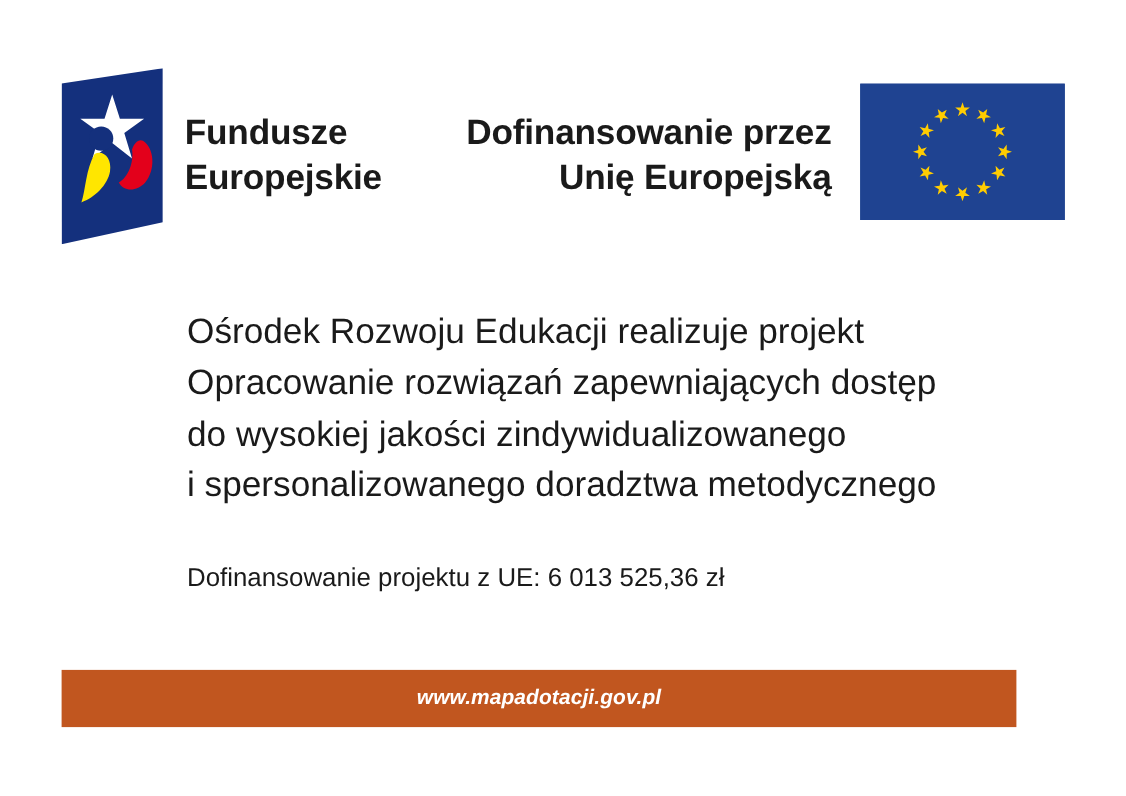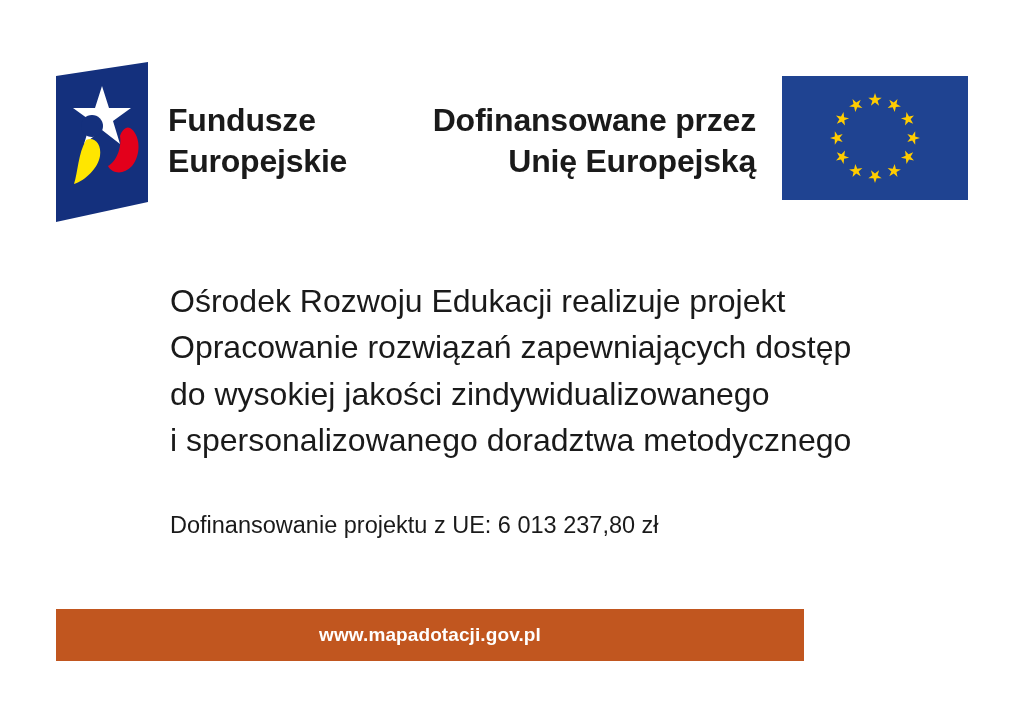--- a/index.html
+++ b/index.html
@@ -90,26 +90,27 @@
     font-size: 23.5px;
     line-height: 1.45;
     color: #1a1a1a;
   }
 
   
   .footer {
     position: absolute;
     left: 56px;
     top: 609px;
-    width: 748px;
+    width: 868px;
     height: 52px;
     background: #c1561f;
     display: flex;
     align-items: center;
     justify-content: center;
+    font-style: italic;
   }
   .footer-url {
     color: #ffffff;
     font-size: 19px;
     font-weight: bold;
     letter-spacing: 0.1px;
   }
 </style>
 </head>
 <body>
@@ -123,21 +124,21 @@
       <path d="M74 66 C84 72 86 92 76 104 C68 113 56 112 52 104 C60 100 66 86 64 74 C66 68 70 64 74 66 Z" fill="#e3001b"></path>
       <path d="M30 78 C38 74 46 82 44 94 C42 106 30 118 18 122 C22 110 22 92 30 78 Z" fill="#ffe600"></path>
       <path d="M44 62 C52 62 56 70 52 78 C48 86 38 90 30 88 C34 76 38 64 44 62 Z" fill="#ffffff" opacity="0"></path>
       <circle cx="36" cy="64" r="11" fill="#14307d"></circle>
     </svg>
   </div>
 
   <div class="fe-text">Fundusze
 Europejskie</div>
 
-  <div class="eu-text">Dofinansowane przez
+  <div class="eu-text">Dofinansowanie przez
 Unię Europejską</div>
 
   <div class="eu-flag">
     <svg width="186" height="124" viewBox="0 0 186 124" xmlns="http://www.w3.org/2000/svg">
       <rect width="186" height="124" fill="#1f4391"></rect>
       <g fill="#ffcc00">
         <g transform="translate(93,62)">
           <g transform="rotate(0) translate(0,-38)">
               <polygon points="0,-7 1.6,-2.2 6.7,-2.2 2.6,0.8 4.1,5.7 0,2.6 -4.1,5.7 -2.6,0.8 -6.7,-2.2 -1.6,-2.2"></polygon>
             </g>
@@ -178,17 +179,17 @@
       </g>
     </svg>
   </div>
 </div>
 
 <div class="project-text">Ośrodek Rozwoju Edukacji realizuje projekt
 Opracowanie rozwiązań zapewniających dostęp
 do wysokiej jakości zindywidualizowanego
 i spersonalizowanego doradztwa metodycznego</div>
 
-<div class="funding-text">Dofinansowanie projektu z UE: 6 013 237,80 zł</div>
+<div class="funding-text">Dofinansowanie projektu z UE: 6 013 525,36 zł</div>
 
 <div class="footer">
   <span class="footer-url">www.mapadotacji.gov.pl</span>
 </div>
 
 </body></html>

